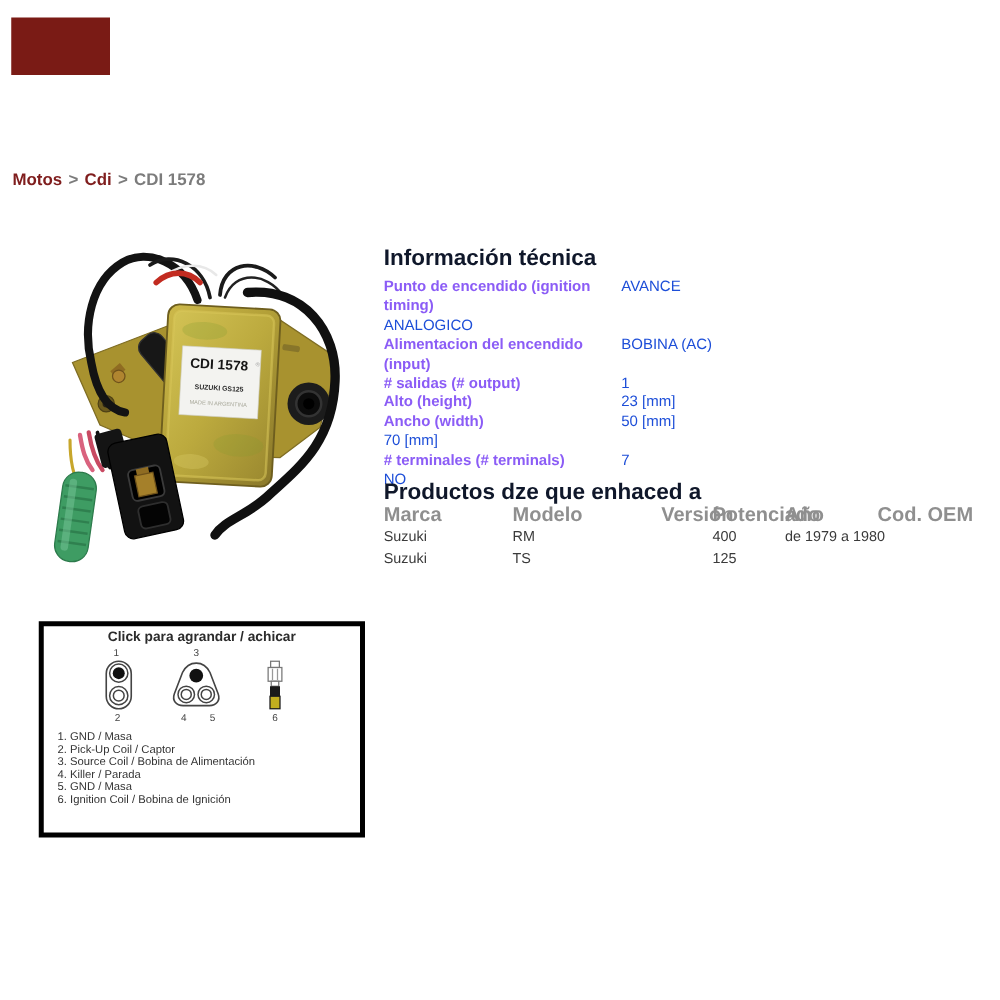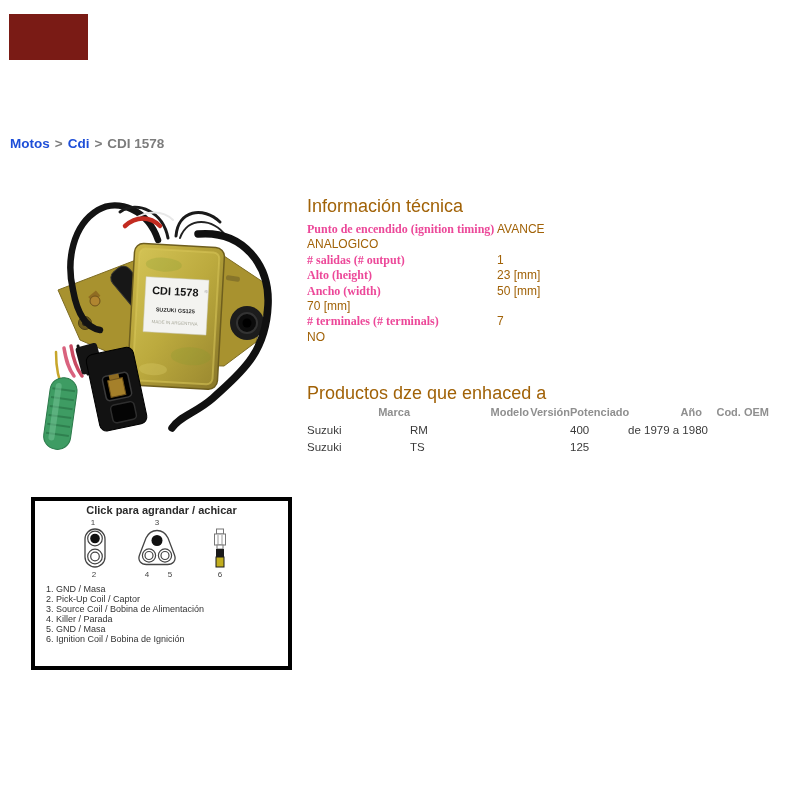--- a/index.html
+++ b/index.html
@@ -2,36 +2,36 @@
 <html><head>
 <meta charset="utf-8">
 <style>
   html,body { margin:0; padding:0; background:#ffffff; }
   .page { position:relative; width:800px; height:800px; background:#ffffff; overflow:hidden;
           font-family:"Liberation Sans", sans-serif; }
 
   .logo-block { position:absolute; left:9px; top:14px; width:79px; height:46px; background:#7A1B15; }
 
   .breadcrumb { position:absolute; left:10px; top:136px; font-size:13.5px; font-weight:bold; color:#7C7C7C; }
-  .breadcrumb a { color:#1d4ed8; text-decoration:none; cursor:pointer; }
+  .breadcrumb a { color:#7f1d1d; text-decoration:none; cursor:pointer; }
   .breadcrumb .sep { margin:0 5px; }
 
   .photo { position:absolute; left:28px; top:170px; width:272px; height:300px; cursor:pointer; }
 
-  .section-title { margin:0; font-size:18px; line-height:20px; font-weight:normal; color:#a16207; }
+  .section-title { margin:0; font-size:18px; line-height:20px; font-weight:bold; color:#0f172a; }
 
   .tech { position:absolute; left:307px; top:196px; width:462px; }
   .tech .section-title { margin-bottom:6px; }
   .spec-row { display:flex; font-size:12px; line-height:15.4px; }
-  .spec-label { width:190px; font-weight:bold; color:#ec4899;font-family:Liberation Serif, serif; }
-  .spec-value { color:#a16207; white-space:nowrap; }
+  .spec-label { width:190px; font-weight:bold; color:#8b5cf6; }
+  .spec-value { color:#1d4ed8; white-space:nowrap; }
 
   .apps { position:absolute; left:307px; top:383px; width:462px; }
   .tbl { display:grid; grid-template-columns:103px 119px 41px 58px 74px 1fr; margin-top:0; }
-  .tbl .th { color:#8F8F8F; font-weight:bold; font-size:11px; line-height:19px; white-space:nowrap;text-align:right; }
+  .tbl .th { color:#8F8F8F; font-weight:bold; font-size:16px; line-height:19px; white-space:nowrap; }
   .tbl .td { color:#3A3A3A; font-size:11.5px; line-height:17px; white-space:nowrap; }
 
   .diagram-box { position:absolute; left:31px; top:497px; width:253px; height:165px;
                  border:4px solid #000000; cursor:pointer; }
   .diagram-title { margin-top:3px; text-align:center; font-size:11px; font-weight:bold; color:#2B2B2B; }
   .pin-svg { position:absolute; left:0; top:13px; width:253px; height:66px; }
   .legend { position:absolute; left:11px; top:83px; font-size:9px; color:#333333; }
   .legend div { line-height:10px; }
 
   svg text { font-family:"Liberation Sans", sans-serif; }
@@ -146,20 +146,24 @@
   <div class="tech">
     <h2 class="section-title">Información técnica</h2>
     <div class="spec-row">
       <span class="spec-label">Punto de encendido (ignition timing)</span>
       <span class="spec-value">AVANCE</span>
     </div>
     <div class="spec-row">
       <span class="spec-value">ANALOGICO</span>
     </div>
     <div class="spec-row">
+      <span class="spec-label">Alimentacion del encendido (input)</span>
+      <span class="spec-value">BOBINA (AC)</span>
+    </div>
+    <div class="spec-row">
       <span class="spec-label"># salidas (# output)</span>
       <span class="spec-value">1</span>
     </div>
     <div class="spec-row">
       <span class="spec-label">Alto (height)</span>
       <span class="spec-value">23 [mm]</span>
     </div>
     <div class="spec-row">
       <span class="spec-label">Ancho (width)</span>
       <span class="spec-value">50 [mm]</span>

